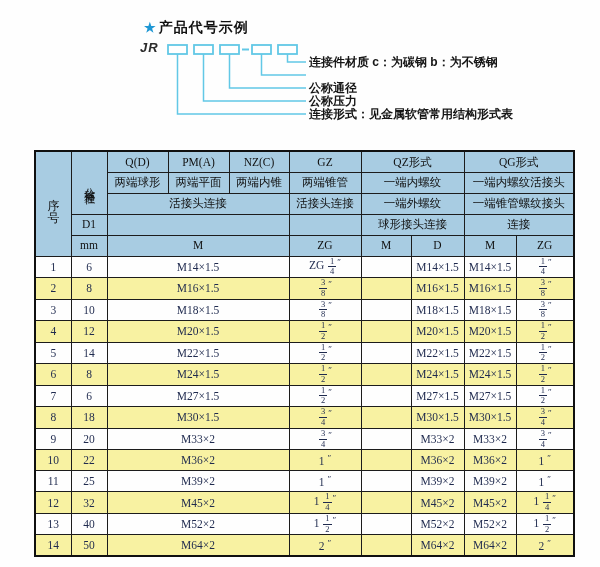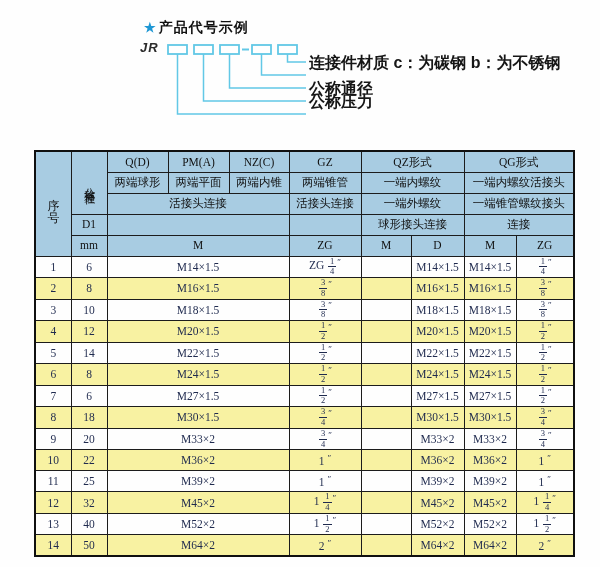--- a/index.html
+++ b/index.html
@@ -20,21 +20,21 @@
 
   
   .diagram{position:absolute;left:0;top:0;width:582px;height:130px;margin-left:28px;}
   .diag-title{position:absolute;left:116px;top:19px;font-family:"Liberation Sans",sans-serif;
     font-size:14px;font-weight:bold;letter-spacing:1px;}
   .diag-title .star{color:var(--star-blue);font-size:13px;margin-right:2px;}
   .code-jr{position:absolute;left:112px;top:40px;font-family:"Liberation Sans",sans-serif;
     font-size:13px;font-weight:bold;color:#2b2b2b;letter-spacing:1px;font-style:italic;}
   .diagram svg{position:absolute;left:0;top:0;}
   .diag-label{position:absolute;left:281px;height:13px;line-height:13px;
-    font-family:"Liberation Sans",sans-serif;font-size:16px;font-weight:bold;color:#161616;
+    font-family:"Liberation Sans",sans-serif;font-size:12px;font-weight:bold;color:#161616;
     white-space:nowrap;}
 
   
   .table-title{position:absolute;left:35px;top:126px;
     font-family:"Liberation Serif",serif;font-style:italic;font-weight:bold;
     font-size:18px;letter-spacing:3px;color:#0d0d0d;}
 
   
   table{position:absolute;left:34px;top:150px;width:539px;table-layout:fixed;
     border-collapse:collapse;border:2px solid #101010;}
@@ -79,20 +79,21 @@
         <path d="M233.5 54 L233.5 75 L278 75"></path>
         <path d="M201.5 54 L201.5 88 L278 88"></path>
         <path d="M175.5 54 L175.5 101 L278 101"></path>
         <path d="M149.5 54 L149.5 114 L278 114"></path>
       </g>
     </svg>
 
     <div class="diag-label" style="top:55.5px">连接件材质  c：为碳钢  b：为不锈钢</div>
     <div class="diag-label" style="top:81.5px">公称通径</div>
     <div class="diag-label" style="top:94.5px">公称压力</div>
+    <div class="diag-label" style="top:107.5px">连接形式：见金属软管常用结构形式表</div>
   </div>
 
 
   <table>
     <colgroup>
       <col style="width:36px">
         <col style="width:36px">
       <col style="width:61px">
         <col style="width:61px">
         <col style="width:60px">

